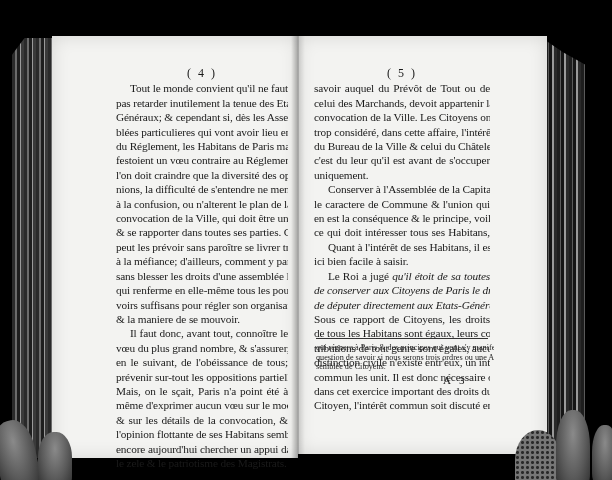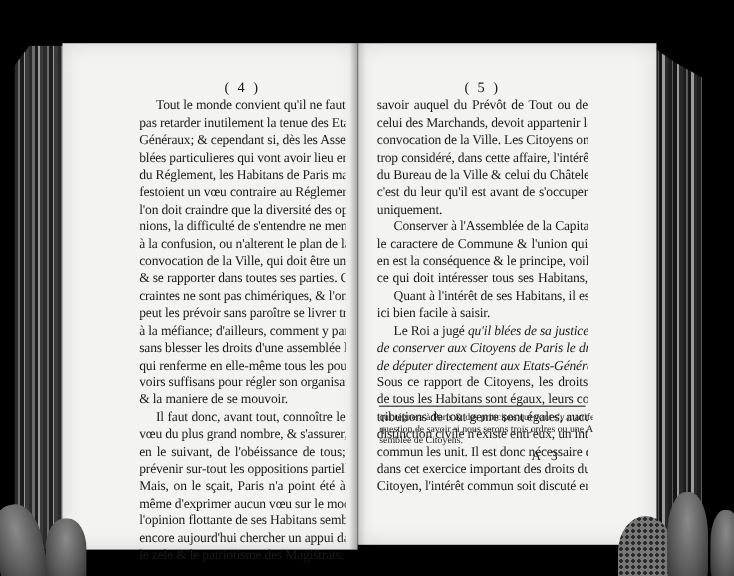--- a/index.html
+++ b/index.html
@@ -96,33 +96,33 @@
         <span class="line">pas retarder inutilement la tenue des Etats-</span>
         <span class="line">Généraux; &amp; cependant si, dès les Assem-</span>
         <span class="line">blées particulieres qui vont avoir lieu en vertu</span>
         <span class="line">du Réglement, les Habitans de Paris mani-</span>
         <span class="line">festoient un vœu contraire au Réglement,</span>
         <span class="line">l'on doit craindre que la diversité des opi-</span>
         <span class="line">nions, la difficulté de s'entendre ne menent</span>
         <span class="line">à la confusion, ou n'alterent le plan de la</span>
         <span class="line">convocation de la Ville, qui doit être un,</span>
         <span class="line">&amp; se rapporter dans toutes ses parties. Ces</span>
-        <span class="line">craintes ne sont pas chimériques, &amp; l'on</span>
         <span class="line">peut les prévoir sans paroître se livrer trop</span>
         <span class="line">à la méfiance; d'ailleurs, comment y parer</span>
         <span class="line">sans blesser les droits d'une assemblée libre</span>
         <span class="line">qui renferme en elle-même tous les pou-</span>
         <span class="line">voirs suffisans pour régler son organisation</span>
         <span class="line last">&amp; la maniere de se mouvoir.</span>
         <span class="line indent">Il faut donc, avant tout, connoître le</span>
         <span class="line">vœu du plus grand nombre, &amp; s'assurer,</span>
         <span class="line">en le suivant, de l'obéissance de tous;</span>
         <span class="line">prévenir sur-tout les oppositions partielles.</span>
         <span class="line">Mais, on le sçait, Paris n'a point été à</span>
         <span class="line">même d'exprimer aucun vœu sur le mode</span>
+        <span class="line">&amp; sur les détails de la convocation, &amp;</span>
         <span class="line">l'opinion flottante de ses Habitans semble</span>
         <span class="line">encore aujourd'hui chercher un appui dans</span>
         <span class="line last">le zele &amp; le patriotisme des Magistrats.</span>
       </div>
   </div>
 
   <div class="text-block right-text">
     <div class="page-number">( 5 )</div>
     <div id="right-lines">
         <span class="line">savoir auquel du Prévôt de Tout ou de</span>
@@ -131,21 +131,21 @@
         <span class="line">trop considéré, dans cette affaire, l'intérêt</span>
         <span class="line">du Bureau de la Ville &amp; celui du Châtelet;</span>
         <span class="line">c'est du leur qu'il est avant de s'occuper</span>
         <span class="line last">uniquement.</span>
         <span class="line indent">Conserver à l'Assemblée de la Capitale</span>
         <span class="line">le caractere de Commune &amp; l'union qui</span>
         <span class="line">en est la conséquence &amp; le principe, voilà</span>
         <span class="line">ce qui doit intéresser tous ses Habitans,</span>
         <span class="line indent">Quant à l'intérêt de ses Habitans, il est</span>
         <span class="line last">ici bien facile à saisir.</span>
-        <span class="line indent">Le Roi a jugé <i>qu'il blées de sa justice</i></span>
+        <span class="line indent">Le Roi a jugé <i>qu'il étoit de sa toutes</i></span>
         <span class="line italic">de conserver aux Citoyens de Paris le droit</span>
         <span class="line last italic">de députer directement aux Etats-Généraux.</span>
         <span class="line">Sous ce rapport de Citoyens, les droits</span>
         <span class="line">de tous les Habitans sont égaux, leurs con-</span>
         <span class="line">tributions de tout genre sont égales, aucune</span>
         <span class="line">distinction civile n'existe entr'eux, un intérêt</span>
         <span class="line">commun les unit. Il est donc nécessaire que</span>
         <span class="line">dans cet exercice important des droits du</span>
         <span class="line last">Citoyen, l'intérêt commun soit discuté en</span>
       </div>

